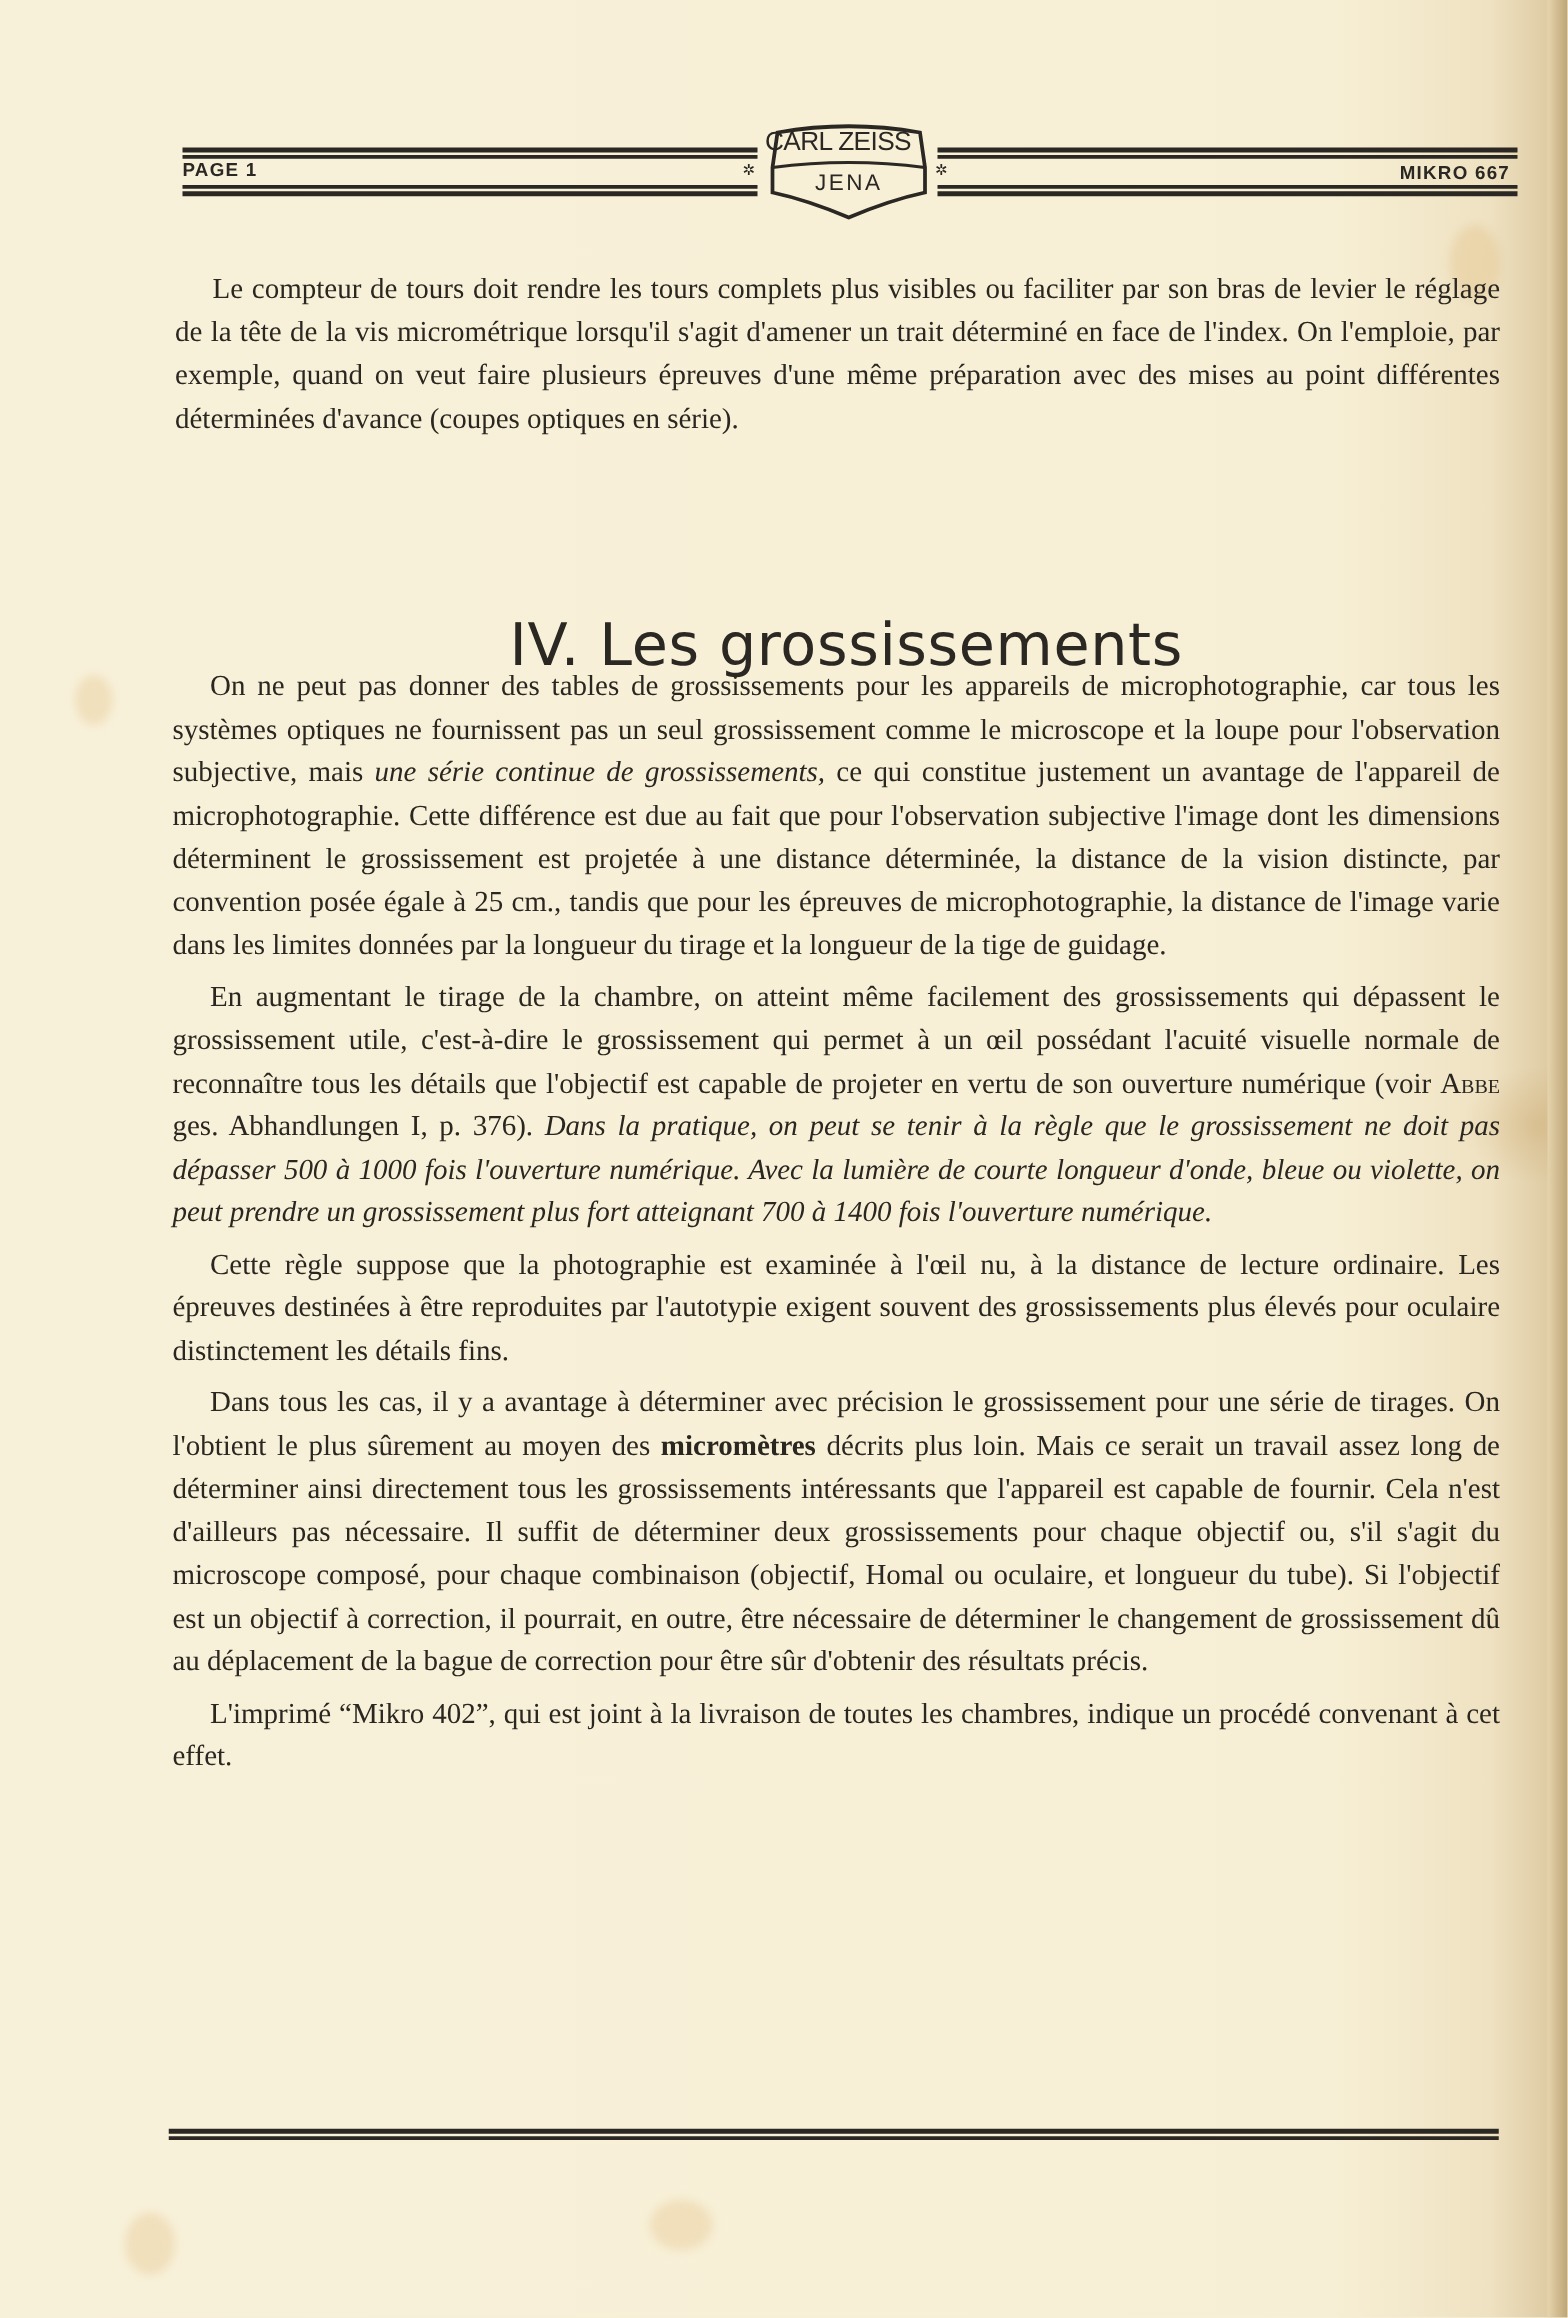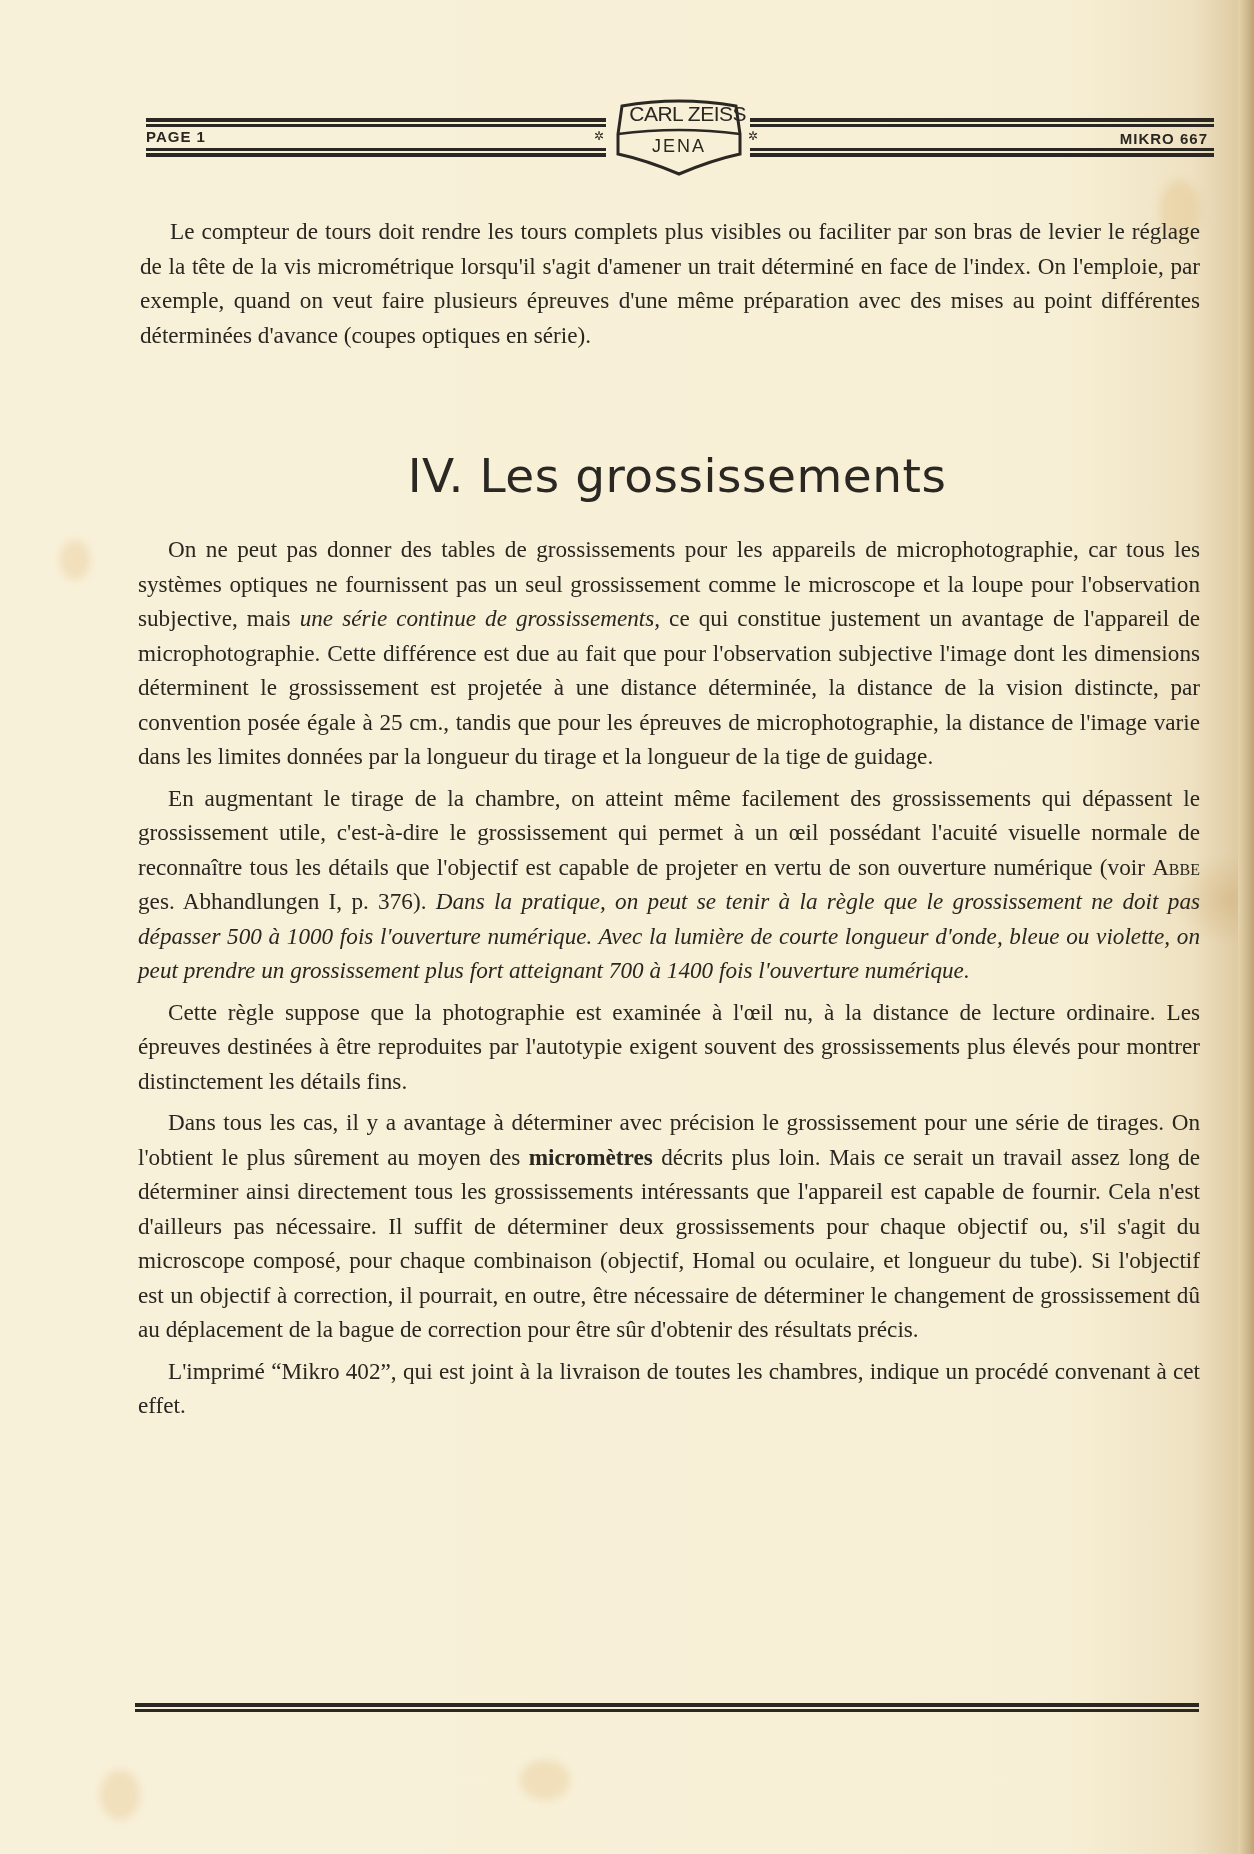--- a/index.html
+++ b/index.html
@@ -39,21 +39,21 @@
   }
   .header-right {
     position: absolute; right: 6px; top: 18px;
     font-family: "Liberation Sans", "DejaVu Sans", sans-serif; font-size: 15px; font-weight: 700; letter-spacing: 1px; color: #2b2823;
   }
   .star { position: absolute; top: 17px; font-size: 12px; color: #2b2823; }
   .star-l { left: 448px; }
   .star-r { left: 602px; }
   .logo { position: absolute; left: 466px; top: -14px; width: 134px; height: 78px; }
   .logo-text1 {
-    position: absolute; left: 0; top: 4px; width: 134px; text-align: right;
+    position: absolute; left: 0; top: 4px; width: 134px; text-align: left;
     font-family: "Liberation Sans", "DejaVu Sans", sans-serif; font-size: 21px; letter-spacing: -0.5px; color: #2b2823;
   }
   .logo-text2 {
     position: absolute; left: 0; top: 38px; width: 134px; text-align: center;
     font-family: "Liberation Sans", "DejaVu Sans", sans-serif; font-size: 18px; letter-spacing: 2px; color: #2b2823;
   }
 
   
   .text {
     position: absolute; left: 140px; width: 1074px;
@@ -66,21 +66,21 @@
   .text p.first { margin-bottom: 0; }
   .text em { }
   .text b { font-weight: 700; }
   .sc { font-variant: small-caps; }
 
   .heading {
     position: absolute; left: 0; width: 1254px; top: 448px; text-align: center;
     font-family: "DejaVu Sans", "Liberation Sans", sans-serif;
     font-size: 47px; font-weight: 400; letter-spacing: 0.5px; color: #2b2823;
   }
-  .heading span { display: inline-block; transform: translateX(50px); }
+  .heading span { display: inline-block; transform: translateX(50px); margin-top: 41px; }
 
   .bottom-rule { position: absolute; left: 135px; top: 1703px; width: 1064px; }
   .bottom-rule span { display: block; background: #2b2823; }
 </style>
 </head>
 <body>
 
 <div class="page">
   <div class="stain" style="left:60px;top:540px;width:30px;height:40px;"></div>
   <div class="stain" style="left:1160px;top:180px;width:40px;height:60px;"></div>
@@ -130,21 +130,21 @@
     <p class="first">Le compteur de tours doit rendre les tours complets plus visibles ou faciliter par son bras de levier le réglage de la tête de la vis micrométrique lorsqu'il s'agit d'amener un trait déterminé en face de l'index. On l'emploie, par exemple, quand on veut faire plusieurs épreuves d'une même préparation avec des mises au point différentes déterminées d'avance (coupes optiques en série).</p>
   </div>
 
   <div class="heading">
     <span>IV. Les grossissements</span>
   </div>
 
   <div class="text" style="top:532px; left:138px; width:1076px;">
     <p><span>On ne peut pas donner des tables de grossissements pour les appareils de microphotographie, car tous les systèmes optiques ne fournissent pas un seul grossissement comme le microscope et la loupe pour l'observation subjective, mais </span><em>une série continue de grossissements,</em><span> ce qui constitue justement un avantage de l'appareil de microphotographie. Cette différence est due au fait que pour l'observation subjective l'image dont les dimensions déterminent le grossissement est projetée à une distance déterminée, la distance de la vision distincte, par convention posée égale à 25 cm., tandis que pour les épreuves de microphotographie, la distance de l'image varie dans les limites données par la longueur du tirage et la longueur de la tige de guidage.</span></p>
     <p><span>En augmentant le tirage de la chambre, on atteint même facilement des grossissements qui dépassent le grossissement utile, c'est-à-dire le grossissement qui permet à un œil possédant l'acuité visuelle normale de reconnaître tous les détails que l'objectif est capable de projeter en vertu de son ouverture numérique (voir </span><span class="sc">Abbe</span><span> ges. Abhandlungen I, p. 376). </span><em>Dans la pratique, on peut se tenir à la règle que le grossissement ne doit pas dépasser 500 à 1000 fois l'ouverture numérique. Avec la lumière de courte longueur d'onde, bleue ou violette, on peut prendre un grossissement plus fort atteignant 700 à 1400 fois l'ouverture numérique.</em></p>
-    <p>Cette règle suppose que la photographie est examinée à l'œil nu, à la distance de lecture ordinaire. Les épreuves destinées à être reproduites par l'autotypie exigent souvent des grossissements plus élevés pour montrer distinctement les détails fins.</p>
+    <p>Cette règle suppose que la photographie est examinée à l'œil nu, à la distance de lecture ordinaire. Les épreuves destinées à être reproduites par l'autotypie exigent souvent des grossissements plus élevés pour oculaire distinctement les détails fins.</p>
     <p><span>Dans tous les cas, il y a avantage à déterminer avec précision le grossissement pour une série de tirages. On l'obtient le plus sûrement au moyen des </span><b>micromètres</b><span> décrits plus loin. Mais ce serait un travail assez long de déterminer ainsi directement tous les grossissements intéressants que l'appareil est capable de fournir. Cela n'est d'ailleurs pas nécessaire. Il suffit de déterminer deux grossissements pour chaque objectif ou, s'il s'agit du microscope composé, pour chaque combinaison (objectif, Homal ou oculaire, et longueur du tube). Si l'objectif est un objectif à correction, il pourrait, en outre, être nécessaire de déterminer le changement de grossissement dû au déplacement de la bague de correction pour être sûr d'obtenir des résultats précis.</span></p>
     <p>L'imprimé “Mikro 402”, qui est joint à la livraison de toutes les chambres, indique un procédé convenant à cet effet.</p>
   </div>
 
   <div class="bottom-rule">
     <span style="height:4px;"></span>
     <span style="height:2px;background:transparent;"></span>
     <span style="height:3px;"></span>
   </div>
 </div>

